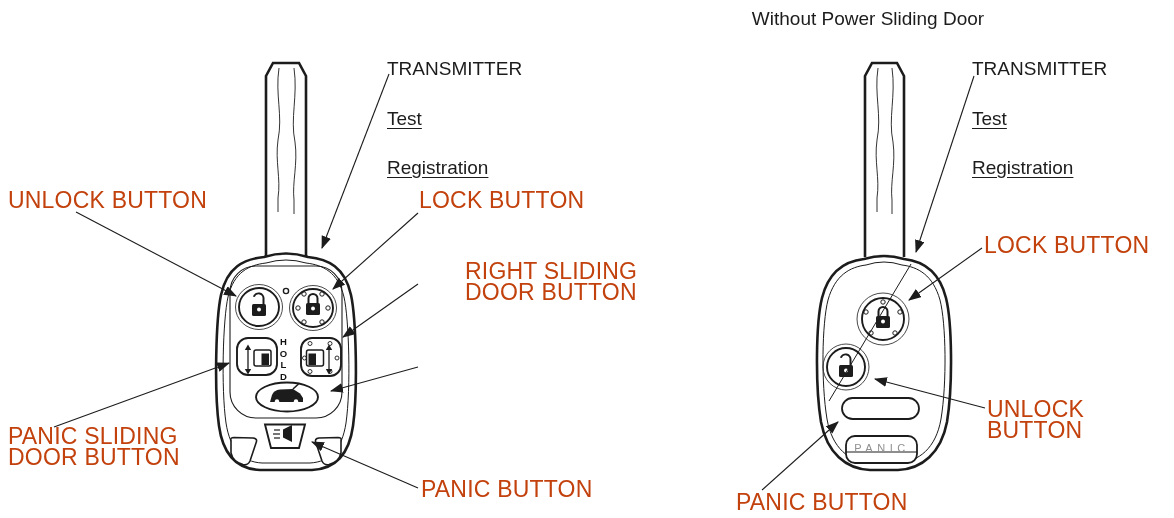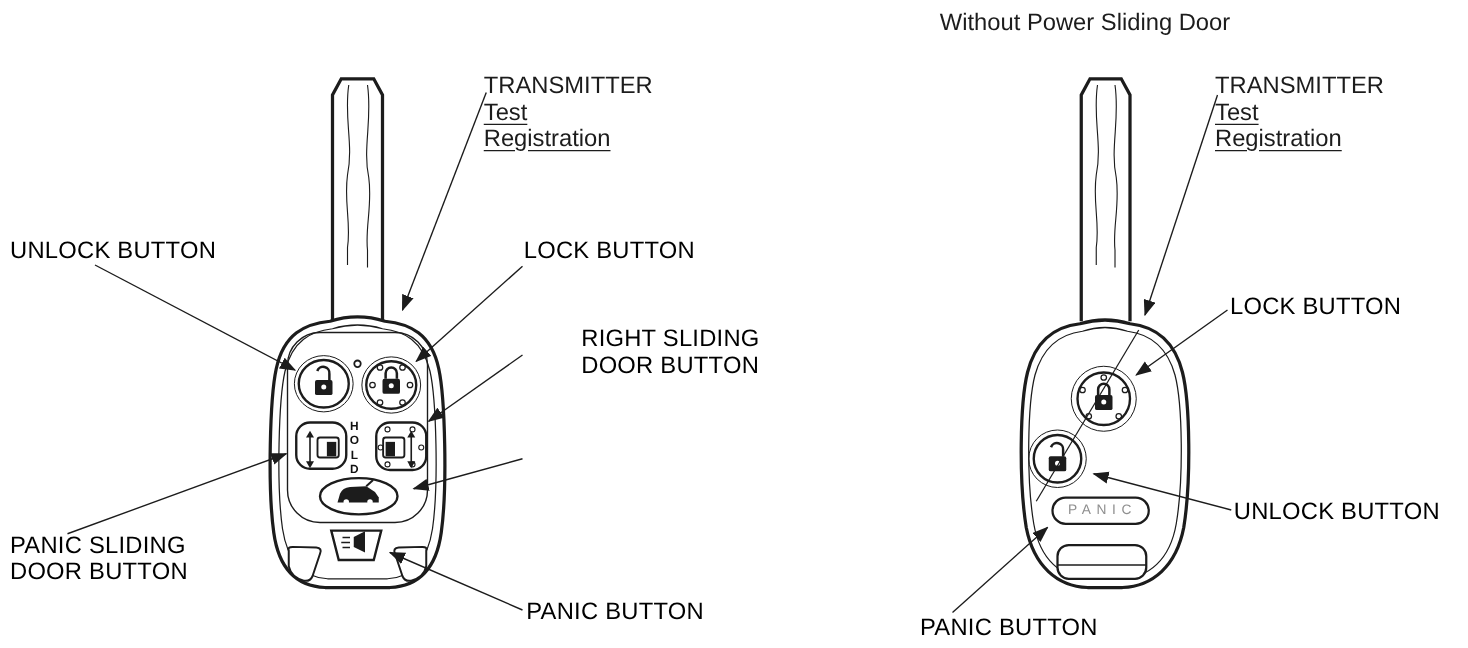--- a/index.html
+++ b/index.html
@@ -2,33 +2,33 @@
 <html><head>
 <meta charset="utf-8">
 <style>
   html,body{margin:0;padding:0;background:#ffffff;}
   #stage{
     position:relative;width:1174px;height:518px;background:#ffffff;overflow:hidden;
     font-family:"Liberation Sans", sans-serif;color:#1c1c1c;
   }
   .lineart{position:absolute;left:0;top:0;}
   .label{
-    position:absolute;font-size:19px;line-height:21px;white-space:pre-line;
-    color:#000000;letter-spacing:0.2px;
+    position:absolute;font-size:23px;line-height:21px;white-space:pre-line;
+    color:#c2410c;letter-spacing:0.2px;
   }
   .title{position:absolute;font-size:19px;text-align:center;color:#1c1c1c;}
   .callout{position:absolute;font-size:19px;line-height:21.5px;color:#1c1c1c;}
-  .callout .link{display:block;text-decoration:underline;text-underline-offset:3px;cursor:pointer;}
+  .callout .link{display:block;text-decoration:underline;text-underline-offset:3px;cursor:pointer;margin-top:28px;}
   .hold-text{
     position:absolute;writing-mode:vertical-lr;text-orientation:upright;
     font-size:9.5px;font-weight:700;line-height:10px;letter-spacing:0.5px;color:#111;
   }
   .panic-text{
     position:absolute;text-align:center;font-size:11px;letter-spacing:4.5px;
-    color:#8f8f8f;font-weight:400;padding-left:3px;box-sizing:border-box;
+    color:#8f8f8f;font-weight:400;padding-left:3px;box-sizing:border-box;margin-top:40px;
   }
 </style>
 </head>
 <body>
 
 <div id="stage">
 
   <svg class="lineart" width="1174" height="518" viewBox="0 0 1174 518">
     <defs>
       <marker id="ah" viewBox="0 0 12 9" refX="11" refY="4.5" markerWidth="13" markerHeight="10" markerUnits="userSpaceOnUse" orient="auto">

